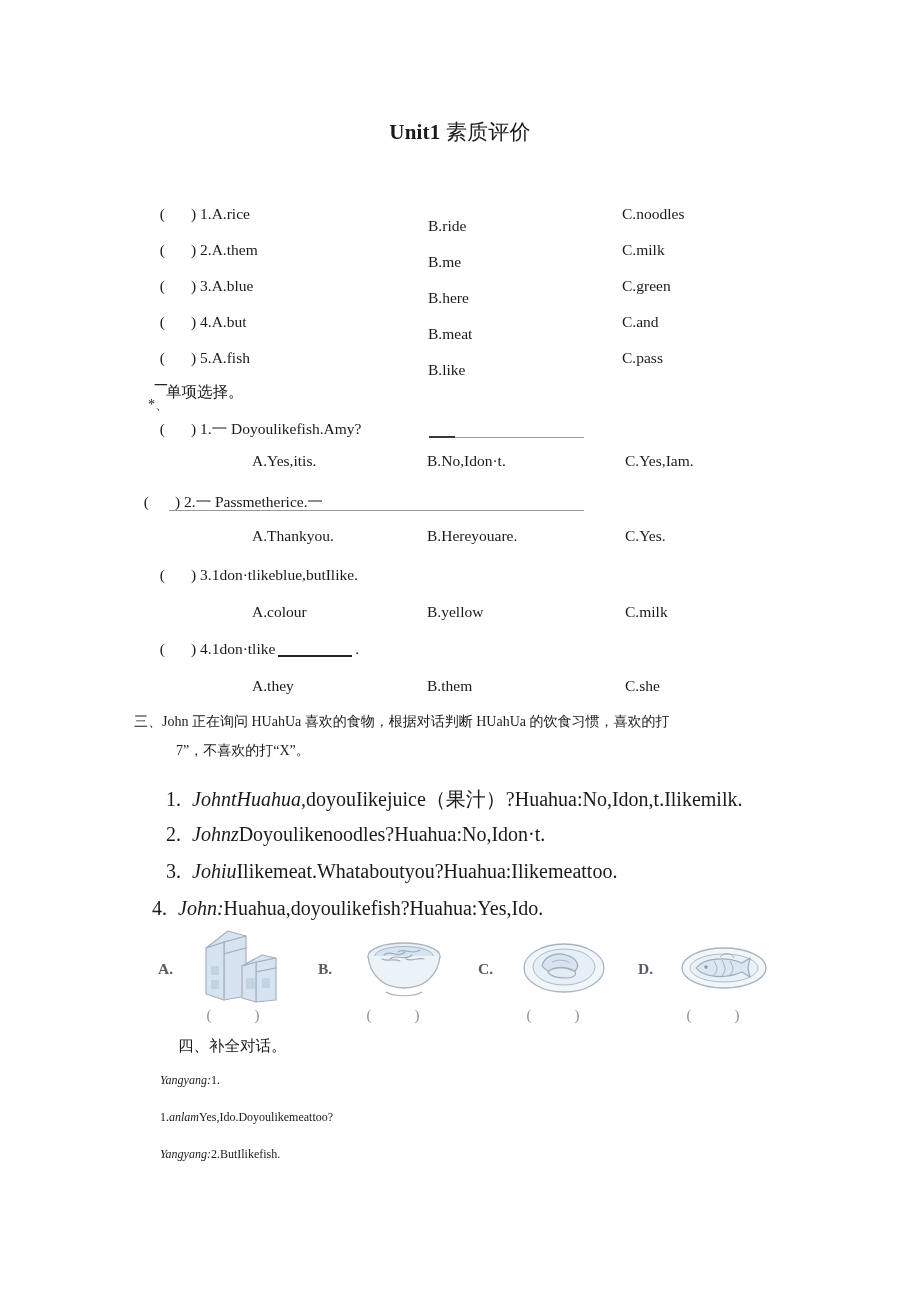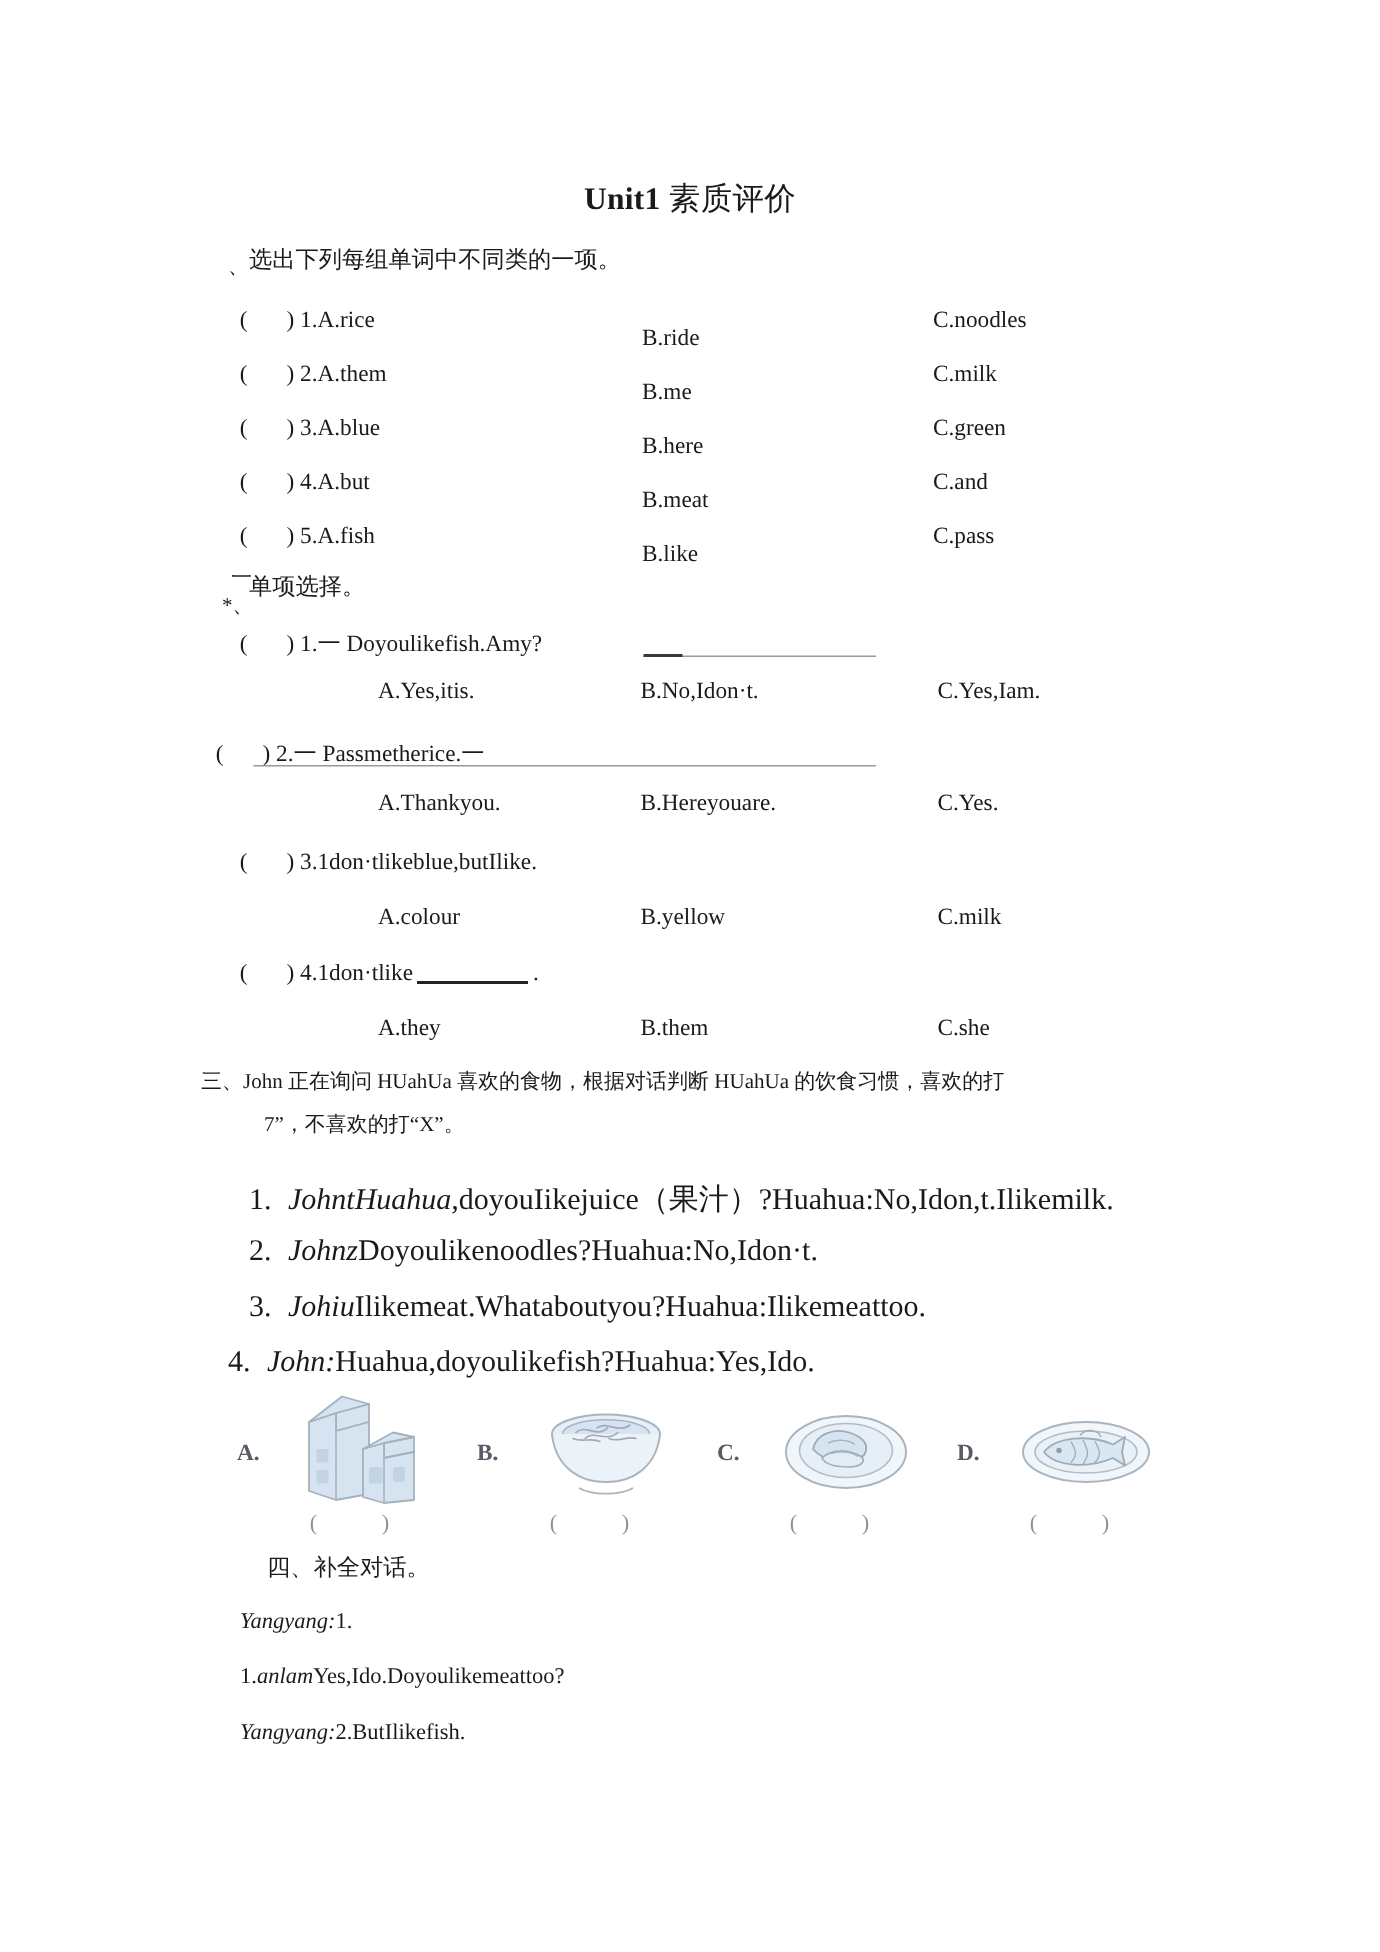--- a/index.html
+++ b/index.html
@@ -211,37 +211,34 @@
     width: 120px;
     text-align: center;
     font-size: 15px;
     color: #8e8e9c;
     letter-spacing: 14px;
   }
 
   
   .s4line {
     position: absolute;
-    font-size: 15px;
+    font-size: 12px;
     white-space: nowrap;
   }
   .s4line .who { font-style: italic; }
 </style>
 </head>
 <body>
 
 <div class="page">
 
   <div class="doc-title">
     <span class="en">Unit1</span><span>&nbsp;</span><span class="cn">素质评价</span>
   </div>
 
-  <div class="sec-head sec1-head">
-    <span class="mark">、</span><span>选出下列每组单词中不同类的一项。</span>
-  </div>
 
   <div class="qrow" style="left:156px; top:205px;">
     <span class="paren"><span class="lp">(</span><span>)</span></span><span>1.</span><span class="opt-a">A.rice</span>
     <span class="colB">B.ride</span>
     <span class="colC">C.noodles</span>
   </div>
   <div class="qrow" style="left:156px; top:241px;">
     <span class="paren"><span class="lp">(</span><span>)</span></span><span>2.</span><span class="opt-a">A.them</span>
     <span class="colB">B.me</span>
     <span class="colC">C.milk</span>

